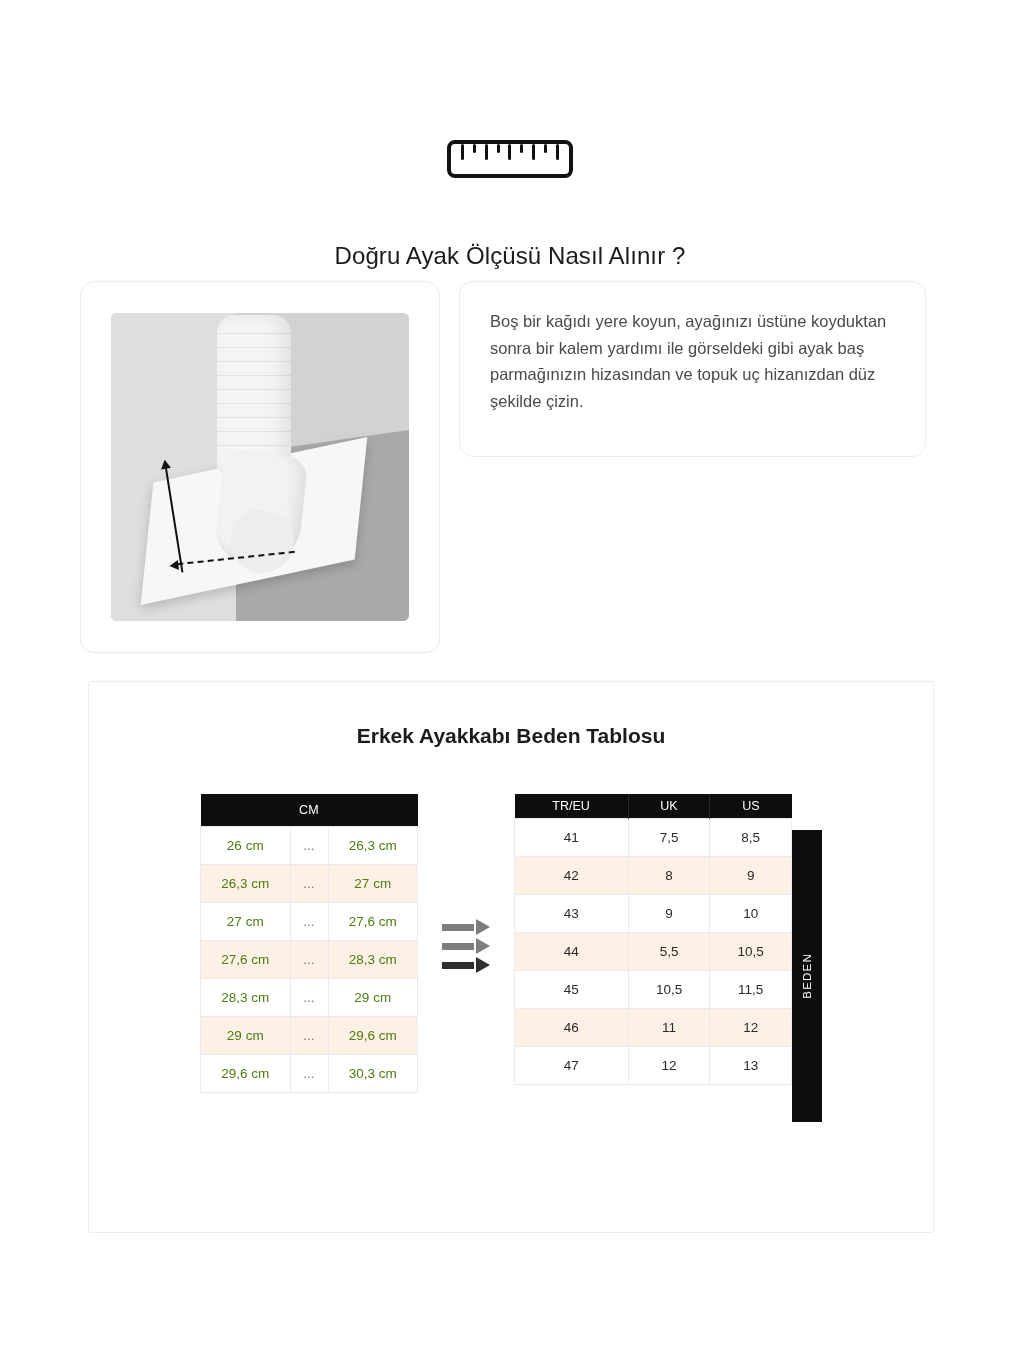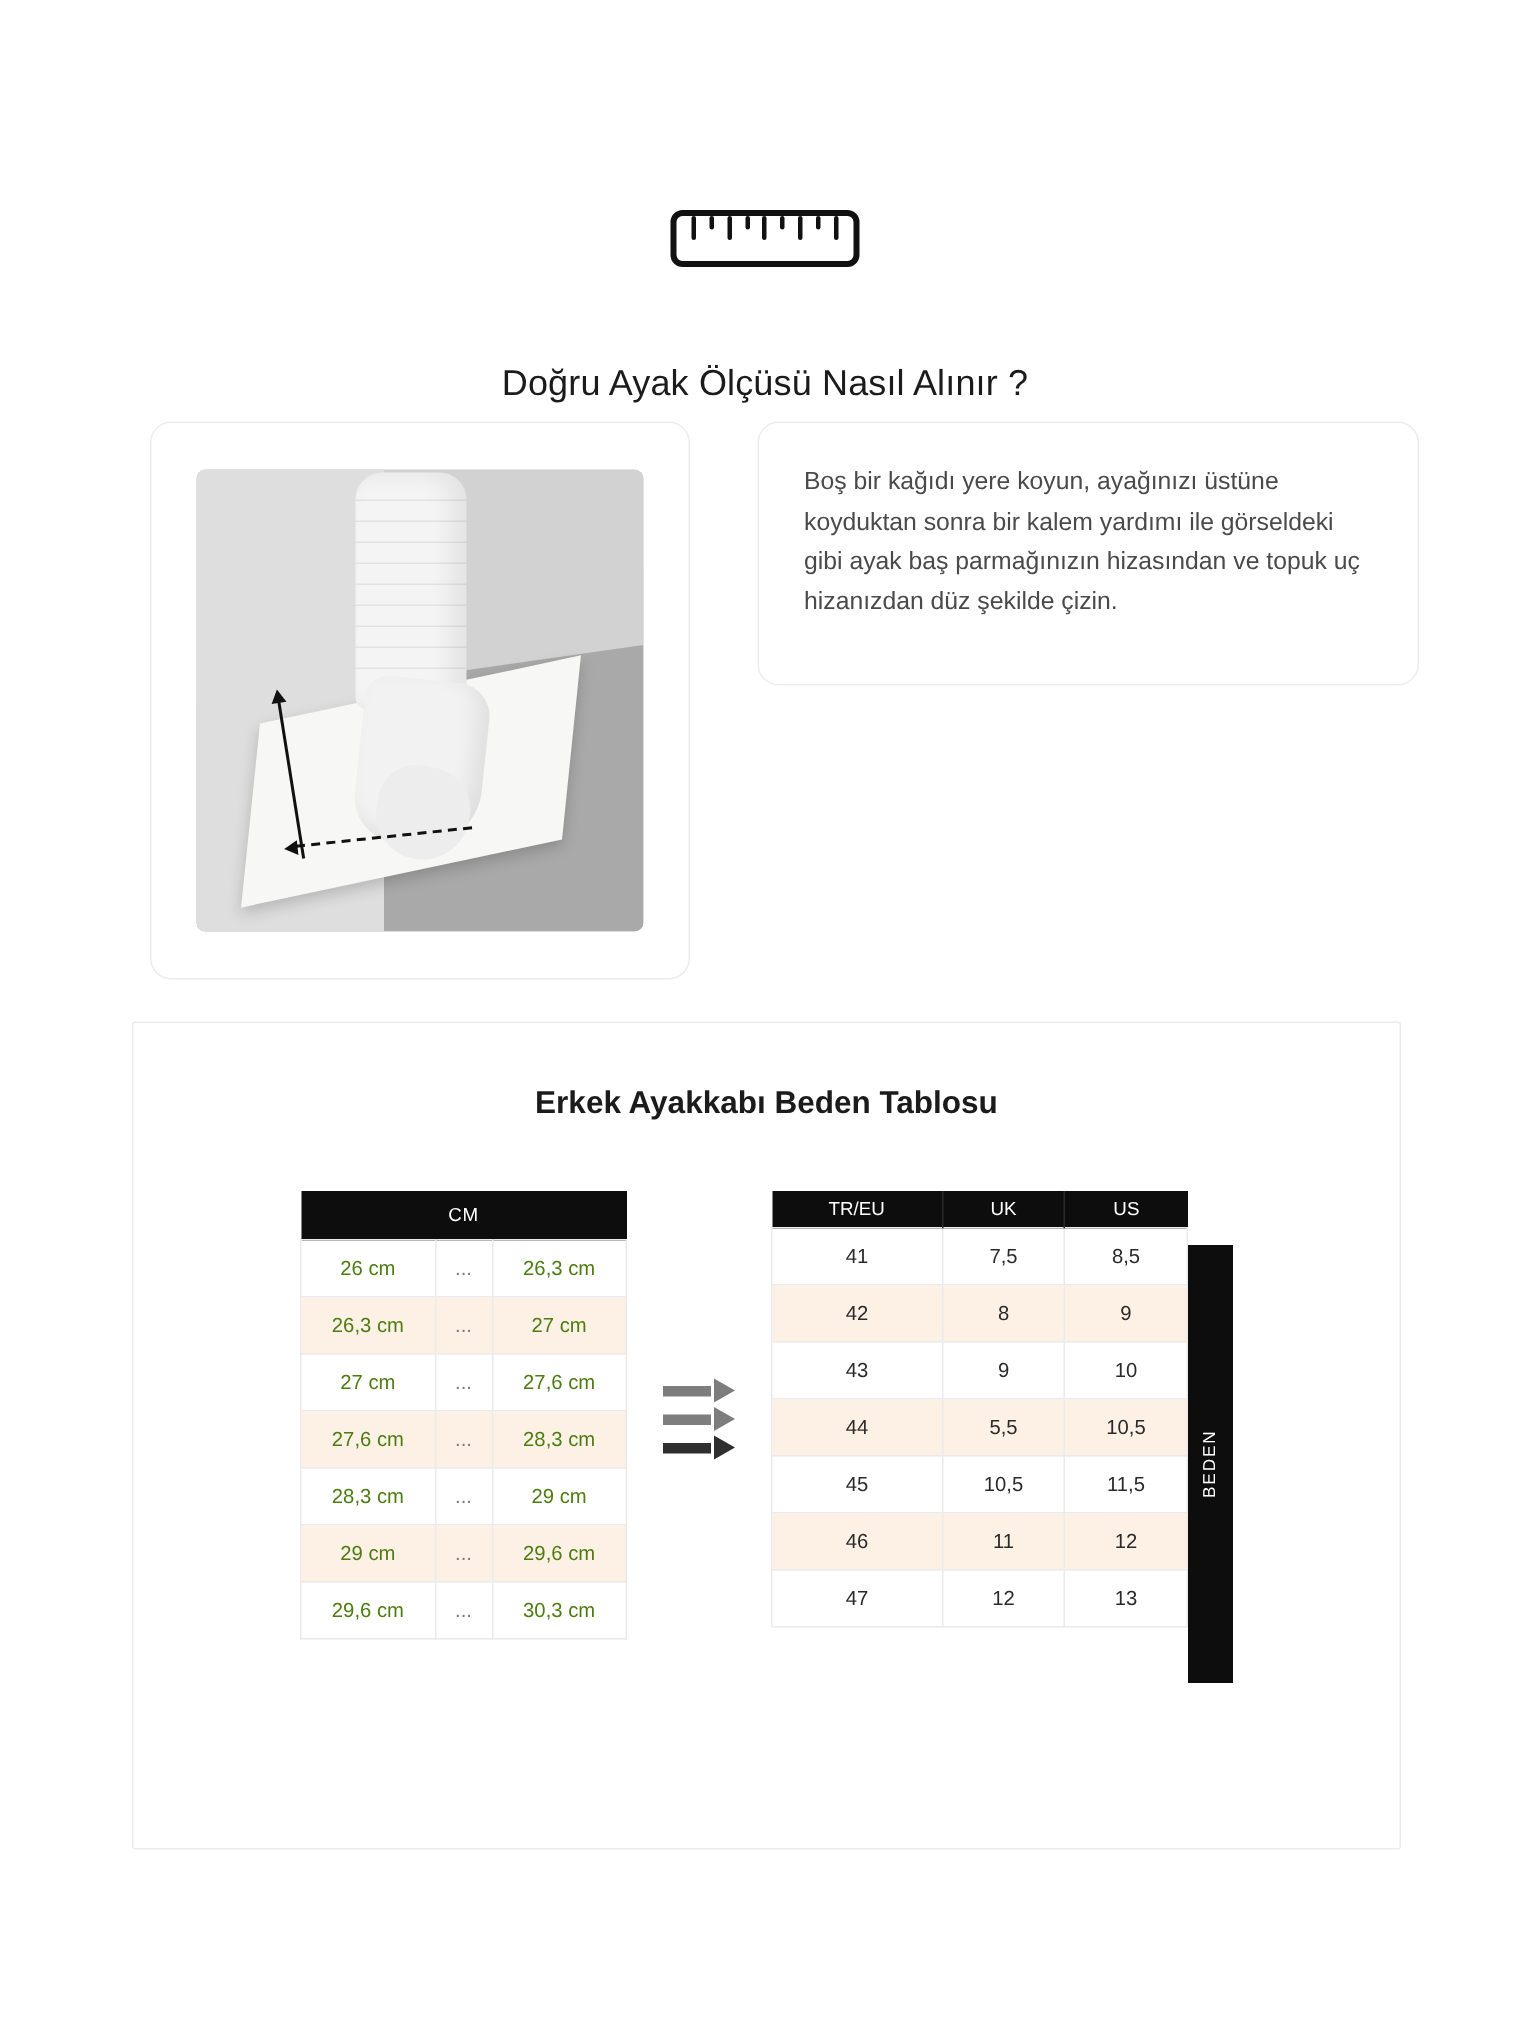--- a/index.html
+++ b/index.html
@@ -53,24 +53,24 @@
     font-weight: normal;
     letter-spacing: .1px;
     color: #1b1b1b;
     margin-top: 24px;
   }
 
   
   .row {
     position: absolute;
     top: 281px;
-    left: 100px;
+    left: 80px;
     width: 846px;
     display: flex;
-    gap: 45px;
+    gap: 19px;
   }
   .card {
     background: #fff;
     border: 1px solid #ececec;
     border-radius: 14px;
   }
   .photo-card {
     width: 360px;
     height: 372px;
     display: flex;

